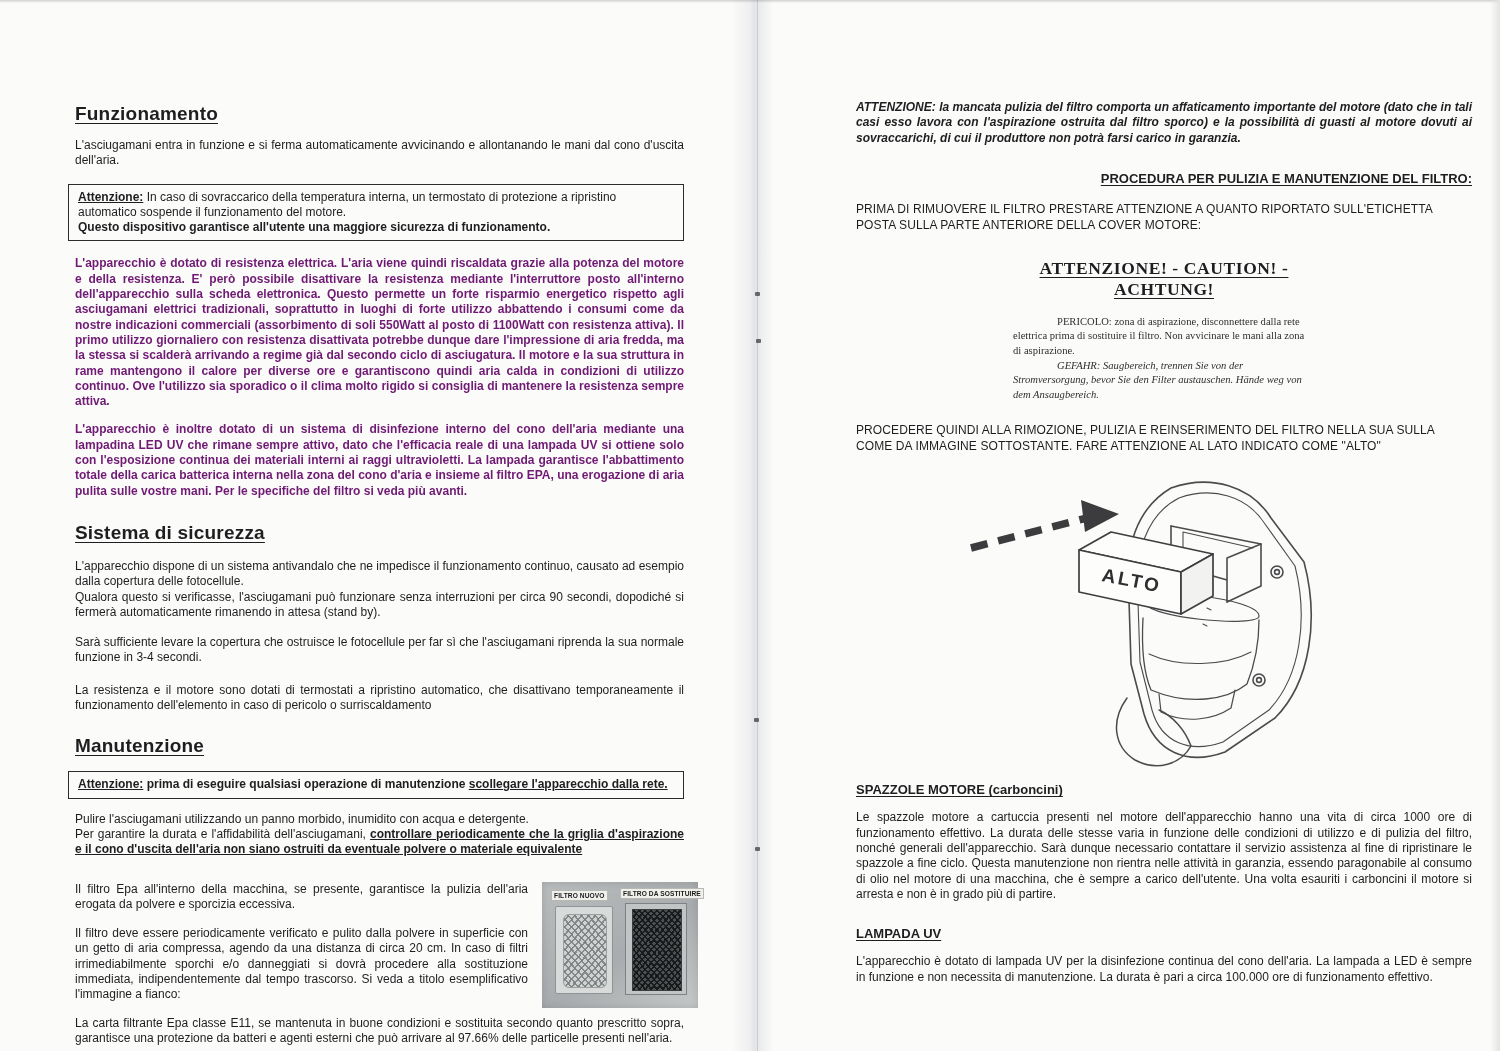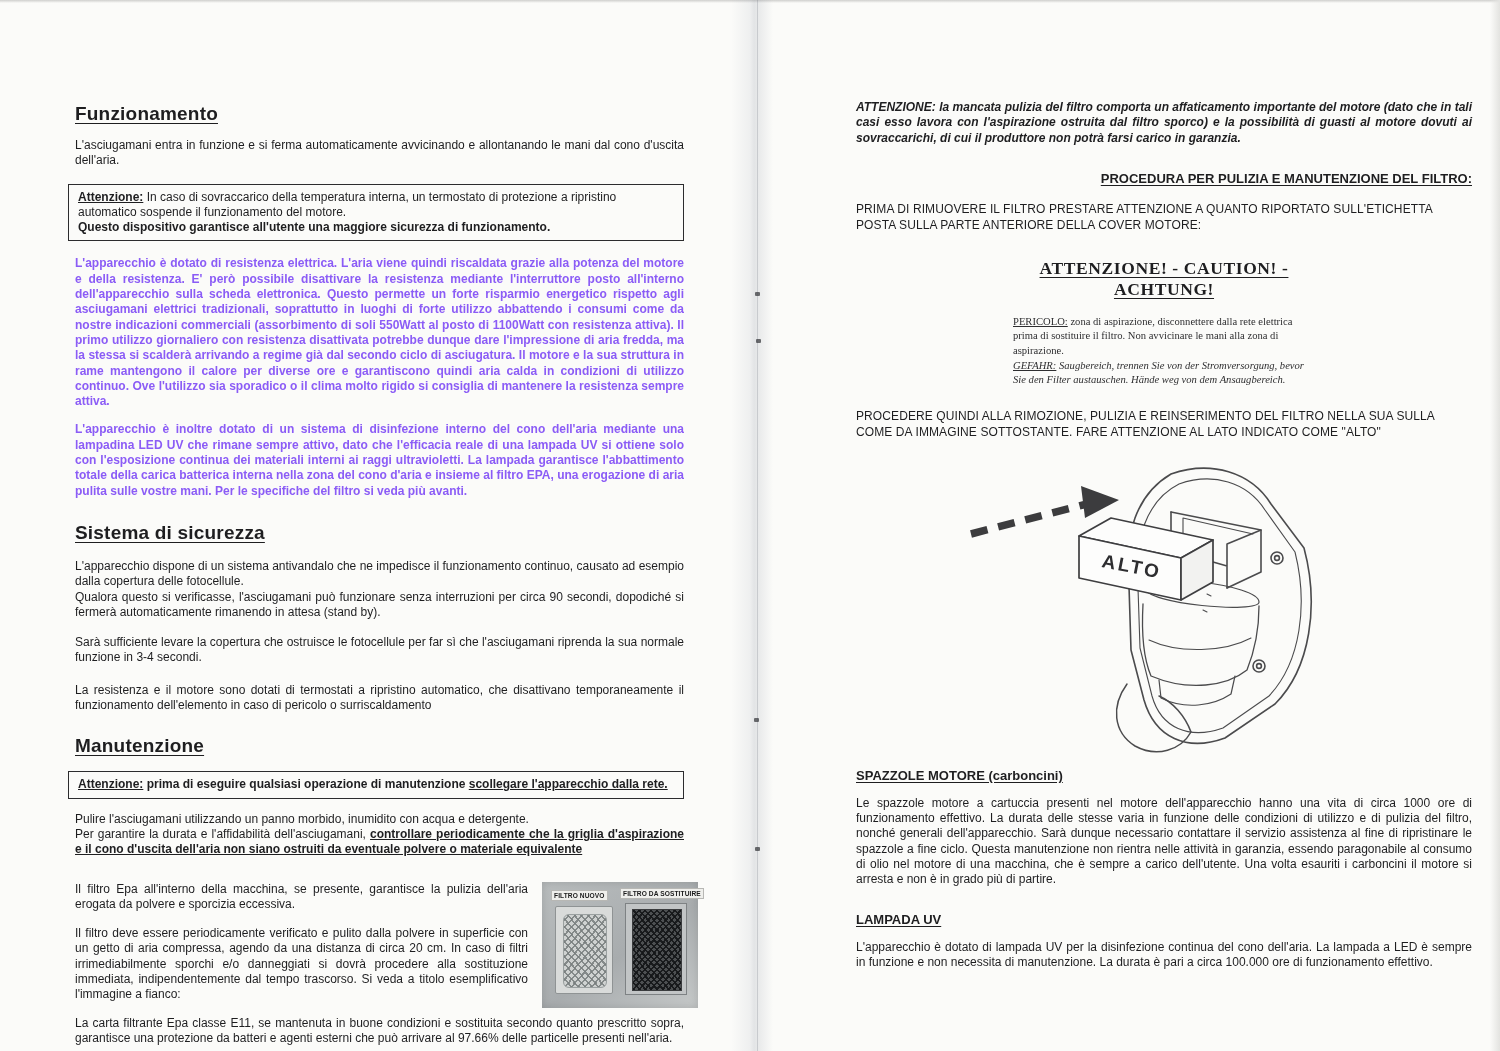--- a/index.html
+++ b/index.html
@@ -20,32 +20,32 @@
   .fold{position:absolute;left:731px;top:0;width:42px;height:1051px;
     background:linear-gradient(to right,rgba(255,255,255,0) 0%,rgba(125,135,155,0.10) 45%,rgba(100,110,130,0.16) 55%,rgba(255,255,255,0) 100%);}
   .fold-line{position:absolute;left:757px;top:0;width:1px;height:1051px;background:rgba(90,95,110,0.22);}
   .staple{position:absolute;width:5px;height:4px;background:#3c3e42;border-radius:1px;opacity:.75;}
 
   h1{font-size:19px;margin:0 0 13px 0;text-decoration:underline;text-underline-offset:3px;letter-spacing:.2px;}
   h2{font-size:13px;margin:0 0 13px 0;text-decoration:underline;text-underline-offset:2px;}
   p{margin:0 0 14px 0;font-size:12px;line-height:15.3px;text-align:justify;}
   .b{font-weight:bold;}
   .bu{font-weight:bold;text-decoration:underline;}
-  .bold-par{font-weight:bold;color:#8b5cf6;}
+  .bold-par{font-weight:bold;color:#701a75;}
   .warn-box{border:1.5px solid #2c2c2e;padding:5px 9px;margin:0 0 15px -7px;font-size:12px;line-height:15.3px;}
   .caps{text-align:left;letter-spacing:.1px;}
 
   
   .ital-warn{font-weight:bold;font-style:italic;margin-bottom:25px;}
   .caution-wrap{width:302px;margin:0 auto 20px auto;}
   .caution-head{font-family:"Liberation Serif",serif;font-size:17.5px;font-weight:600;
     text-align:center;text-decoration:underline;text-underline-offset:3px;letter-spacing:.6px;margin:0 0 15px 0;}
   .caution-line{font-family:"Liberation Serif",serif;font-size:10.6px;line-height:14.6px;
     color:#2e2e30;margin:0;text-align:left;}
-  .caution-line .lbl{text-decoration:underline;}
+  .caution-line .lbl{margin-left:44px;}
   .c-it{font-style:normal;}
   .c-en{font-style:italic;}
   .c-fr{font-style:normal;}
   .c-de{font-style:italic;}
 
   
   .photo{float:right;width:156px;height:126px;margin:0 -14px 8px 14px;position:relative;
     background:linear-gradient(145deg,#b9bdbe 0%,#a8acae 55%,#c6c9c9 100%);
     box-shadow:inset 0 0 8px rgba(0,0,0,.15);}
   .photo .plabel{position:absolute;font-size:6.6px;font-weight:bold;color:#1a1a1a;

